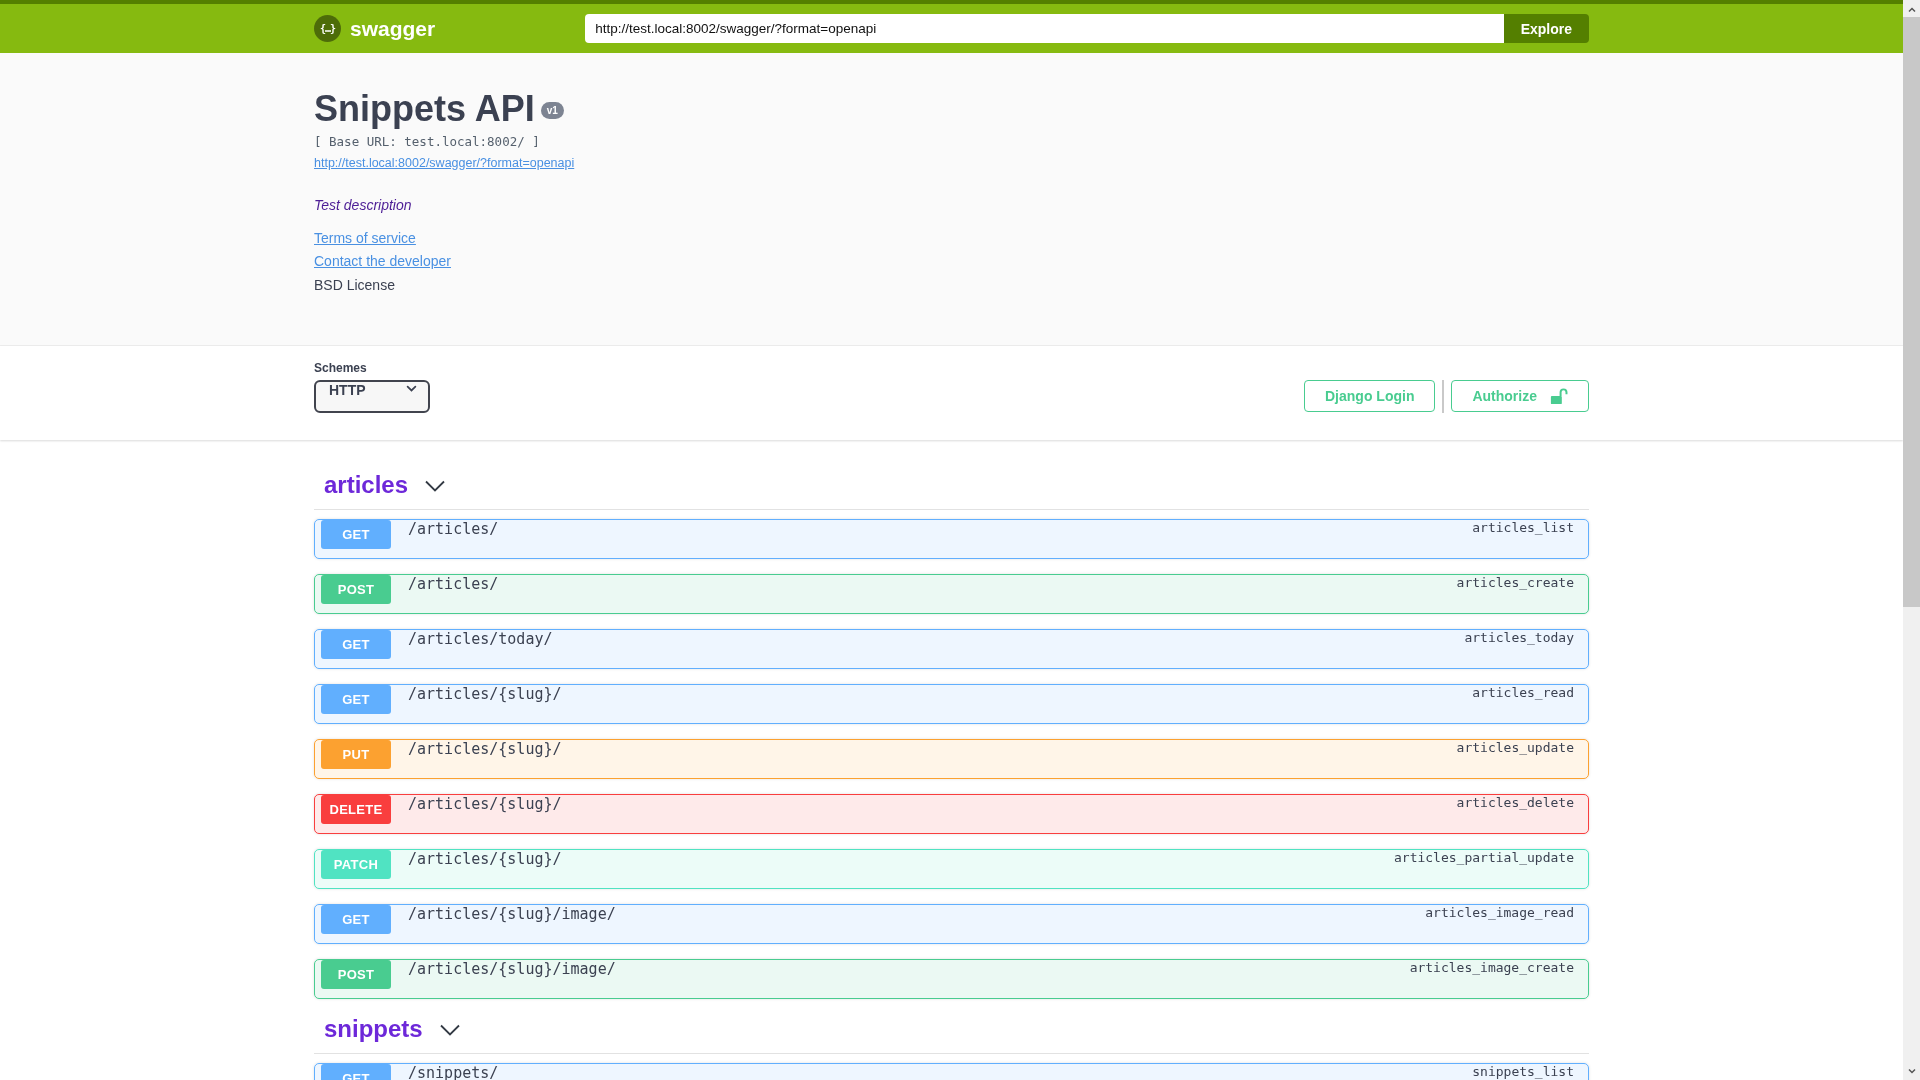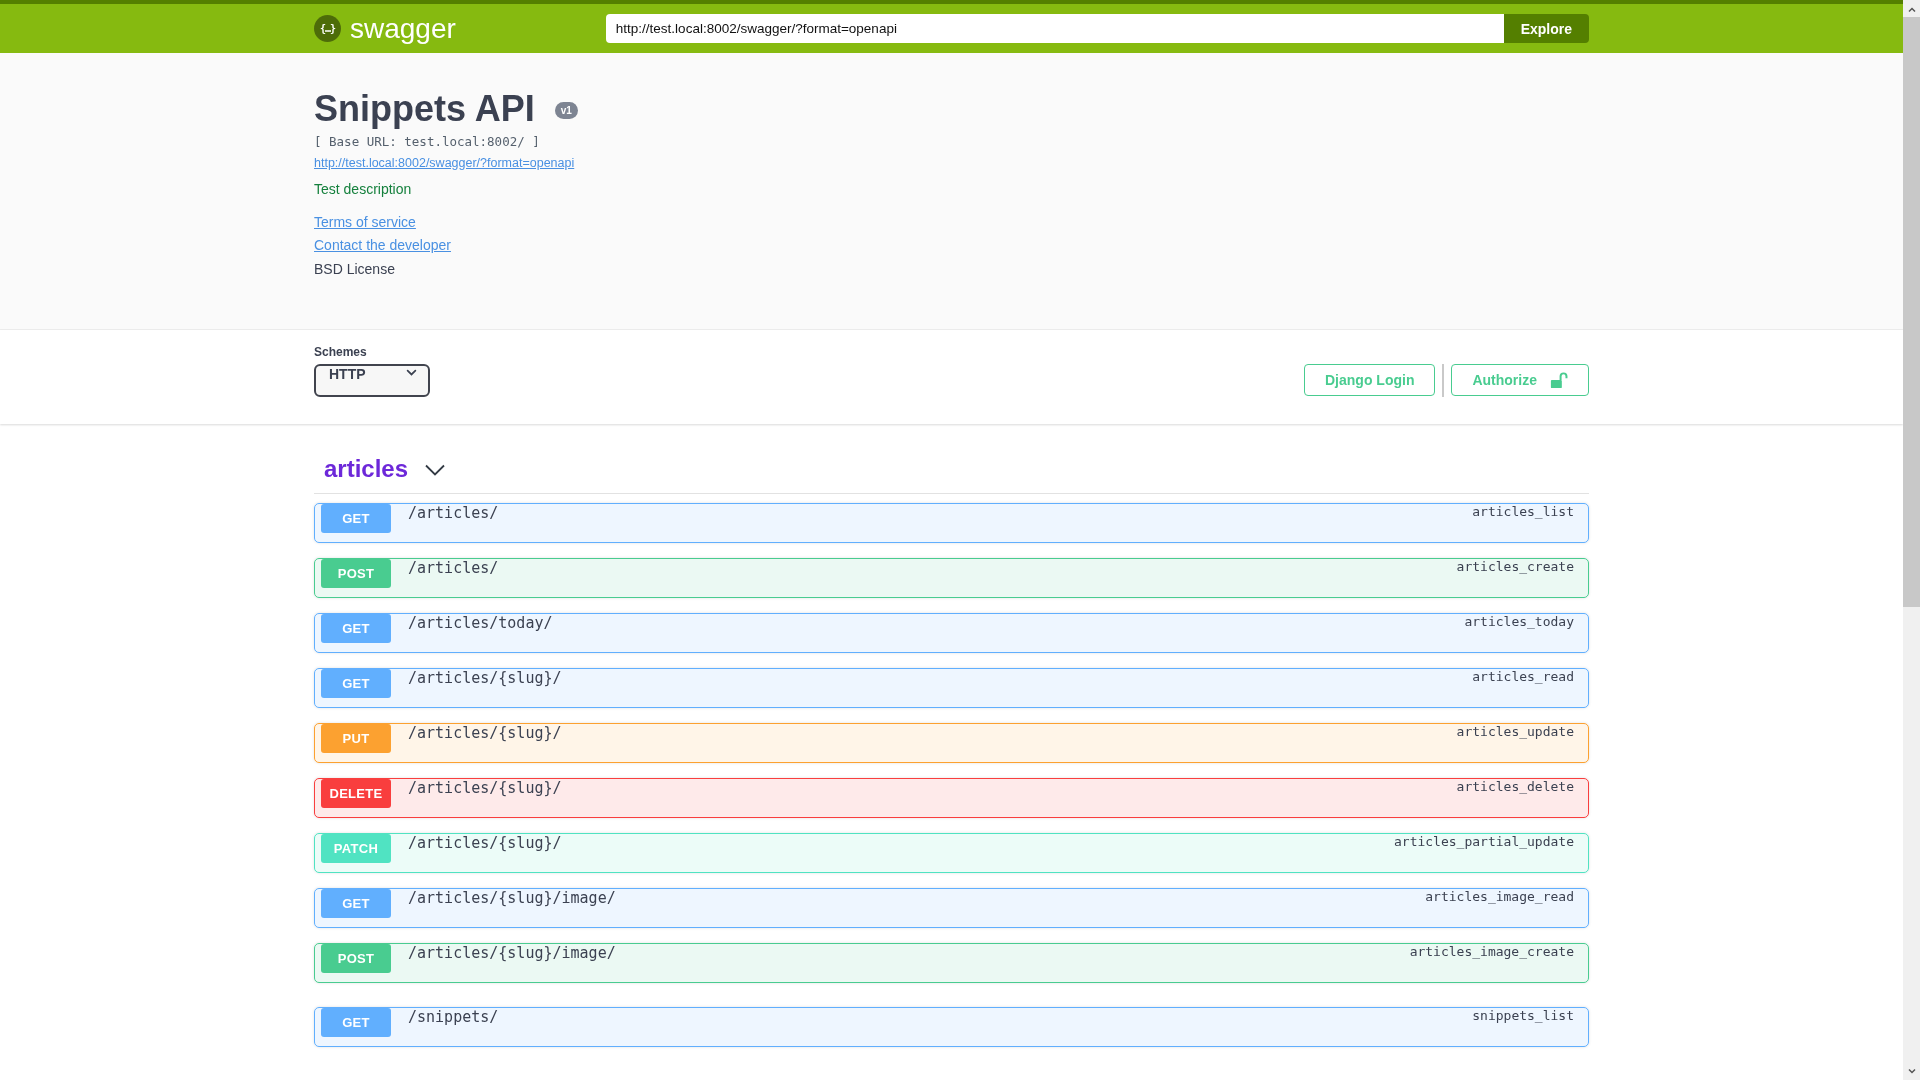--- a/index.html
+++ b/index.html
@@ -13,43 +13,43 @@
 
   
   .topbar { background:#86ba10; border-top:4px solid #547f00; height:53px; display:flex; align-items:center; }
   .topbar-wrapper { display:flex; align-items:center; }
   .logo { display:flex; align-items:center; gap:9px; }
   .logo-icon {
     width:27px; height:27px; border-radius:50%; background:rgba(0,0,0,.42); color:#fff;
     display:flex; align-items:center; justify-content:center;
     font:700 10px "DejaVu Sans Mono", monospace; letter-spacing:-1px;
   }
-  .logo-text { color:#fff; font-size:28px; font-weight:400; }
+  .logo-text { color:#fff; font-size:21px; font-weight:700; }
   .download-url-wrapper { display:flex; flex:1; margin-left:150px; }
   .download-url-input {
     flex:1; height:29px; border:none; border-radius:4px 0 0 4px; padding:0 10px;
     font-size:13.5px; color:#111; outline:none; background:#fff;
     font-family:"Liberation Sans", sans-serif;
   }
   .download-url-button {
     height:29px; background:#547f00; color:#fff; border:none; cursor:pointer;
     font-weight:700; font-size:14px; padding:0 17px; border-radius:0 4px 4px 0;
     font-family:"Liberation Sans", sans-serif;
   }
 
   
   .info-hero { background:#fafafa; padding:36px 0 52px; border-bottom:1px solid #ededed; }
-  .api-title { font-size:36px; font-weight:700; color:#3b4151; margin:0; display:flex; align-items:flex-start; gap:20px; line-height:1.1; }
+  .api-title { font-size:36px; font-weight:700; color:#3b4151; margin:0; display:flex; align-items:flex-start; gap:6px; line-height:1.1; }
   .version-badge {
     background:#7d8492; color:#fff; font-size:10px; font-weight:700;
     padding:3px 6px; border-radius:10px; margin-top:13px;
   }
   .base-url { font-family:"DejaVu Sans Mono", monospace; font-weight:400; font-size:12.5px; color:#55606d; margin-top:5px; }
   .spec-link { display:inline-block; font-size:12.5px; color:#4990e2; margin-top:7px; text-decoration:underline; cursor:pointer; }
-  .description { font-size:14px; color:#15803d; margin-top:10px; }
+  .description { font-size:14px; color:#4c1d95; margin-top:26px;font-style:italic; }
   .info-link { display:block; width:max-content; font-size:14px; color:#4990e2; text-decoration:underline; cursor:pointer; }
   .tos-link { margin-top:17px; }
   .contact-link { margin-top:7px;text-align:right; }
   .license { font-size:14px; color:#3b4151; margin-top:8px; }
 
   
   .scheme-container { background:#fff; box-shadow:0 1px 2px rgba(0,0,0,.15); padding:15px 0 27px; }
   .scheme-row { display:flex; align-items:flex-end; justify-content:space-between; }
   .schemes-label { display:block; font-size:12px; font-weight:700; color:#3b4151; margin-bottom:5px; }
   .scheme-select {
@@ -218,20 +218,28 @@
 
   <div class="opblock" style="border-color: rgb(73, 204, 144); background: rgba(73, 204, 144, 0.11);">
     <span class="method-badge" style="background: rgb(73, 204, 144);">POST</span>
     <span class="op-path">/articles/{slug}/image/</span>
     <span class="op-id">articles_image_create</span>
   </div>
 </div>
   </section>
 
   <section class="opblock-section">
+    <div class="opblock-tag">
+      <h3 class="tag-title">snippets</h3>
+      <span class="tag-arrow">
+        <svg width="24" height="18" viewBox="0 0 24 18">
+              <path d="M3 4.5 L12 13.5 L21 4.5" stroke="#333a44" stroke-width="1.8" fill="none"></path>
+            </svg>
+      </span>
+    </div>
     <div class="operations">
   <div class="opblock" style="border-color: rgb(97, 175, 254); background: rgba(97, 175, 254, 0.11);">
     <span class="method-badge" style="background: rgb(97, 175, 254);">GET</span>
     <span class="op-path">/snippets/</span>
     <span class="op-id">snippets_list</span>
   </div>
 </div>
   </section>
 </main>
 

